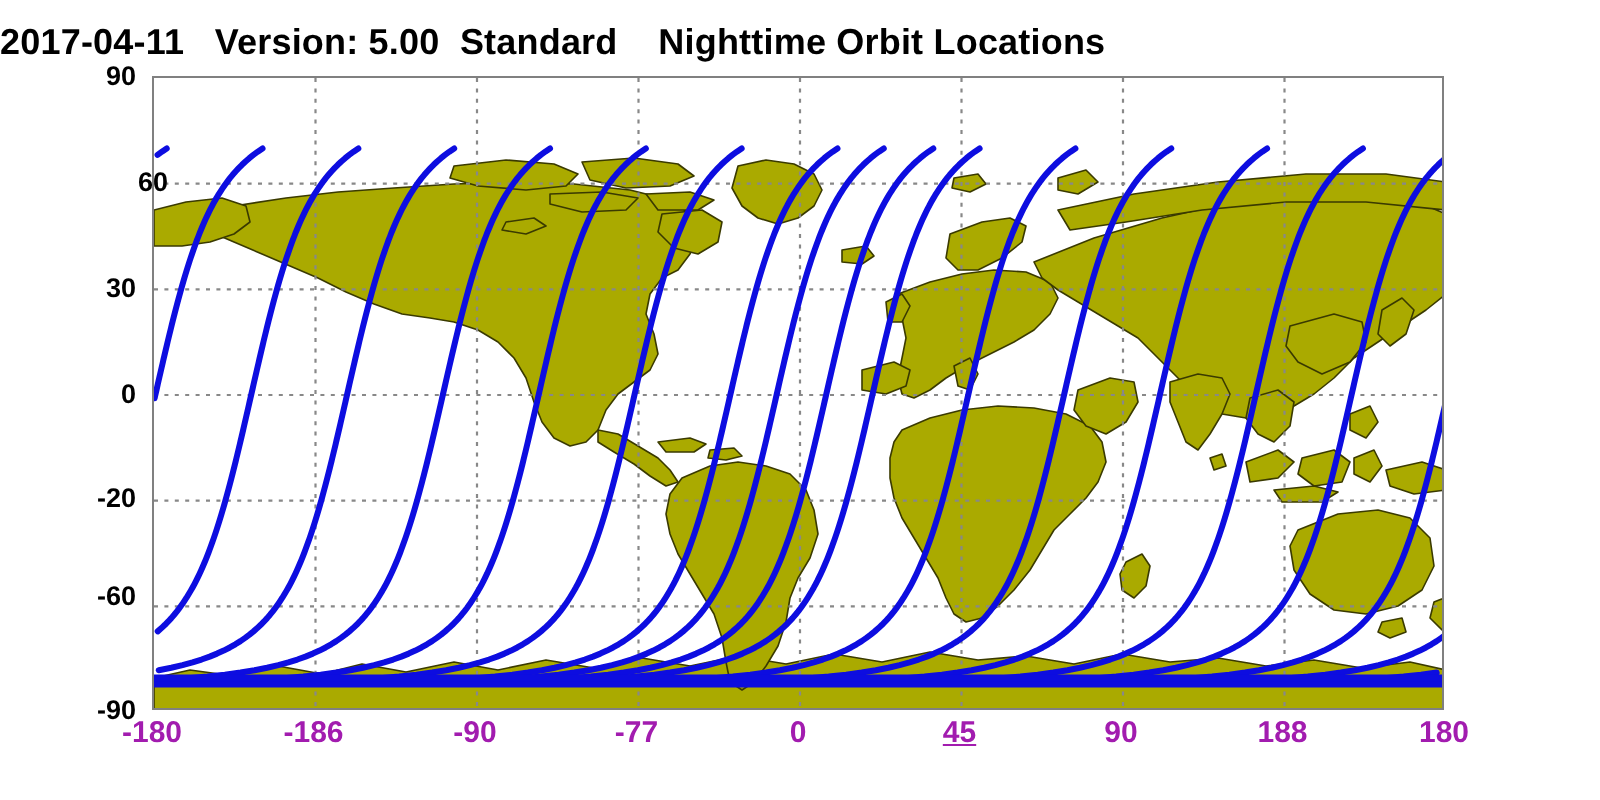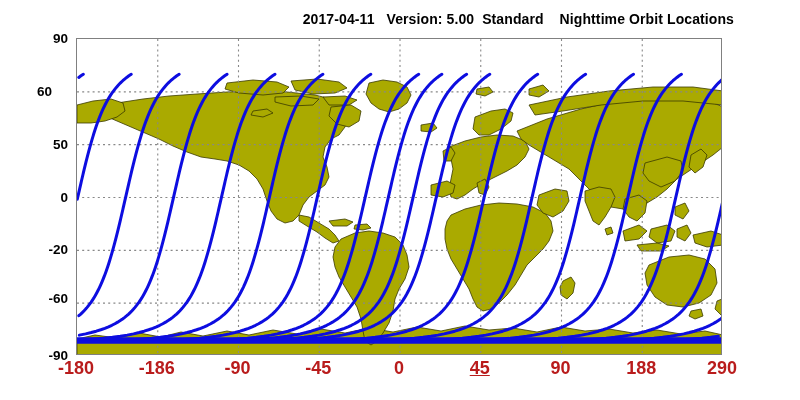--- a/index.html
+++ b/index.html
@@ -1,32 +1,32 @@
 <!DOCTYPE html>
 <html><head>
 <meta charset="utf-8">
 <style>
   html,body{margin:0;padding:0;}
   body{width:800px;height:400px;background:#ffffff;
        font-family:"Liberation Sans", sans-serif;overflow:hidden;}
   #fig{position:relative;width:800px;height:400px;}
 
-  #title{position:absolute;left:0;top:11px;width:734px;text-align:right;
-         font-size:14px;font-weight:bold;color:#000;letter-spacing:.1px;
+  #title{position:absolute;left:0;top:11px;width:734px;text-align:left;
+         font-size:18px;font-weight:bold;color:#000;letter-spacing:.1px;
          white-space:pre;}
 
   
   #plot{position:absolute;left:76px;top:38px;width:646px;height:317px;
         background:#ffffff;box-sizing:border-box;
         border:1.5px solid #808080;overflow:hidden;}
   #svgmap{position:absolute;left:0;top:0;width:646px;height:317px;}
   .ylab{position:absolute;text-align:right;width:40px;font-size:13.5px;
         font-weight:bold;color:#000;transform:translateY(-50%);}
-  .xlab{position:absolute;text-align:center;width:60px;font-size:18px;
-        font-weight:bold;color:#b91c1c;transform:translateX(-50%);}
+  .xlab{position:absolute;text-align:center;width:60px;font-size:15px;
+        font-weight:bold;color:#a21caf;transform:translateX(-50%);}
 </style>
 </head>
 <body>
 
 <div id="fig">
 
   <div id="title">2017-04-11   Version: 5.00  Standard    Nighttime Orbit Locations</div>
 
   <div id="plot">
     <svg id="svgmap" viewBox="0 0 646 317" preserveAspectRatio="none">
@@ -161,30 +161,30 @@
           <path d="M293.82,35.22 L291.44,36.83 L289.25,38.45 L287.21,40.08 L285.32,41.73 L283.55,43.39 L281.90,45.05 L280.35,46.72 L278.89,48.41 L277.52,50.09 L276.21,51.79 L274.98,53.48 L273.81,55.19 L272.70,56.89 L271.63,58.60 L270.62,60.32 L269.64,62.04 L268.71,63.76 L267.82,65.48 L266.95,67.21 L266.12,68.94 L265.32,70.67 L264.55,72.40 L263.80,74.14 L263.07,75.88 L262.37,77.62 L261.68,79.36 L261.02,81.10 L260.37,82.84 L259.74,84.59 L259.12,86.33 L258.52,88.08 L257.93,89.83 L257.36,91.57 L256.80,93.32 L256.24,95.07 L255.70,96.83 L255.17,98.58 L254.65,100.33 L254.14,102.08 L253.63,103.84 L253.14,105.59 L252.65,107.35 L252.17,109.10 L251.69,110.86 L251.22,112.62 L250.76,114.37 L250.30,116.13 L249.84,117.89 L249.40,119.65 L248.95,121.40 L248.51,123.16 L248.08,124.92 L247.64,126.68 L247.22,128.44 L246.79,130.20 L246.37,131.96 L245.95,133.72 L245.53,135.48 L245.12,137.24 L244.70,139.00 L244.29,140.77 L243.88,142.53 L243.48,144.29 L243.07,146.05 L242.67,147.81 L242.26,149.57 L241.86,151.33 L241.46,153.10 L241.06,154.86 L240.65,156.62 L240.25,158.38 L239.85,160.14 L239.45,161.90 L239.05,163.67 L238.65,165.43 L238.24,167.19 L237.84,168.95 L237.44,170.71 L237.03,172.47 L236.62,174.23 L236.21,176.00 L235.80,177.76 L235.39,179.52 L234.98,181.28 L234.56,183.04 L234.14,184.80 L233.72,186.56 L233.29,188.32 L232.87,190.08 L232.43,191.84 L232.00,193.60 L231.56,195.36 L231.12,197.12 L230.67,198.87 L230.22,200.63 L229.76,202.39 L229.30,204.15 L228.83,205.90 L228.35,207.66 L227.87,209.41 L227.38,211.17 L226.89,212.92 L226.38,214.68 L225.87,216.43 L225.35,218.18 L224.82,219.94 L224.28,221.69 L223.73,223.44 L223.17,225.19 L222.60,226.94 L222.01,228.68 L221.41,230.43 L220.80,232.18 L220.17,233.92 L219.52,235.67 L218.86,237.41 L218.18,239.15 L217.48,240.89 L216.75,242.62 L216.01,244.36 L215.24,246.09 L214.44,247.83 L213.61,249.55 L212.75,251.28 L211.86,253.01 L210.94,254.73 L209.97,256.45 L208.96,258.16 L207.90,259.87 L206.80,261.58 L205.63,263.29 L204.41,264.98 L203.12,266.68 L201.75,268.37 L200.30,270.05 L198.77,271.72 L197.13,273.39 L195.38,275.05 L193.50,276.69 L191.49,278.33 L189.32,279.95 L186.97,281.56 L184.41,283.15 L181.63,284.73 L178.59,286.28 L175.25,287.80 L171.58,289.30 L167.51,290.76 L163.00,292.18 L157.97,293.55 L152.36,294.86 L146.09,296.11 L139.08,297.27 L131.26,298.34 L122.57,299.29 L112.98,300.11 L102.54,300.78 L91.34,301.27 L79.56,301.58 L67.49,301.68"></path>
           <path d="M341.73,35.22 L339.36,36.83 L337.16,38.45 L335.12,40.08 L333.23,41.73 L331.47,43.39 L329.81,45.05 L328.26,46.72 L326.80,48.41 L325.43,50.09 L324.13,51.79 L322.89,53.48 L321.72,55.19 L320.61,56.89 L319.54,58.60 L318.53,60.32 L317.56,62.04 L316.62,63.76 L315.73,65.48 L314.87,67.21 L314.04,68.94 L313.23,70.67 L312.46,72.40 L311.71,74.14 L310.98,75.88 L310.28,77.62 L309.60,79.36 L308.93,81.10 L308.28,82.84 L307.65,84.59 L307.03,86.33 L306.43,88.08 L305.85,89.83 L305.27,91.57 L304.71,93.32 L304.16,95.07 L303.62,96.83 L303.08,98.58 L302.56,100.33 L302.05,102.08 L301.55,103.84 L301.05,105.59 L300.56,107.35 L300.08,109.10 L299.60,110.86 L299.13,112.62 L298.67,114.37 L298.21,116.13 L297.76,117.89 L297.31,119.65 L296.86,121.40 L296.42,123.16 L295.99,124.92 L295.56,126.68 L295.13,128.44 L294.70,130.20 L294.28,131.96 L293.86,133.72 L293.44,135.48 L293.03,137.24 L292.62,139.00 L292.20,140.77 L291.80,142.53 L291.39,144.29 L290.98,146.05 L290.58,147.81 L290.17,149.57 L289.77,151.33 L289.37,153.10 L288.97,154.86 L288.57,156.62 L288.16,158.38 L287.76,160.14 L287.36,161.90 L286.96,163.67 L286.56,165.43 L286.16,167.19 L285.75,168.95 L285.35,170.71 L284.94,172.47 L284.53,174.23 L284.13,176.00 L283.72,177.76 L283.30,179.52 L282.89,181.28 L282.47,183.04 L282.05,184.80 L281.63,186.56 L281.21,188.32 L280.78,190.08 L280.35,191.84 L279.91,193.60 L279.47,195.36 L279.03,197.12 L278.58,198.87 L278.13,200.63 L277.67,202.39 L277.21,204.15 L276.74,205.90 L276.26,207.66 L275.78,209.41 L275.29,211.17 L274.80,212.92 L274.29,214.68 L273.78,216.43 L273.26,218.18 L272.73,219.94 L272.19,221.69 L271.64,223.44 L271.08,225.19 L270.51,226.94 L269.92,228.68 L269.32,230.43 L268.71,232.18 L268.08,233.92 L267.43,235.67 L266.77,237.41 L266.09,239.15 L265.39,240.89 L264.66,242.62 L263.92,244.36 L263.15,246.09 L262.35,247.83 L261.52,249.55 L260.67,251.28 L259.77,253.01 L258.85,254.73 L257.88,256.45 L256.87,258.16 L255.81,259.87 L254.71,261.58 L253.54,263.29 L252.32,264.98 L251.03,266.68 L249.66,268.37 L248.22,270.05 L246.68,271.72 L245.04,273.39 L243.29,275.05 L241.42,276.69 L239.40,278.33 L237.23,279.95 L234.88,281.56 L232.32,283.15 L229.54,284.73 L226.50,286.28 L223.17,287.80 L219.49,289.30 L215.42,290.76 L210.91,292.18 L205.88,293.55 L200.27,294.86 L194.00,296.11 L186.99,297.27 L179.17,298.34 L170.48,299.29 L160.90,300.11 L150.45,300.78 L139.25,301.27 L127.48,301.58 L115.40,301.68"></path>
           <path d="M389.64,35.22 L387.27,36.83 L385.07,38.45 L383.04,40.08 L381.14,41.73 L379.38,43.39 L377.72,45.05 L376.17,46.72 L374.72,48.41 L373.34,50.09 L372.04,51.79 L370.81,53.48 L369.63,55.19 L368.52,56.89 L367.46,58.60 L366.44,60.32 L365.47,62.04 L364.54,63.76 L363.64,65.48 L362.78,67.21 L361.95,68.94 L361.15,70.67 L360.37,72.40 L359.62,74.14 L358.90,75.88 L358.19,77.62 L357.51,79.36 L356.84,81.10 L356.19,82.84 L355.56,84.59 L354.95,86.33 L354.35,88.08 L353.76,89.83 L353.18,91.57 L352.62,93.32 L352.07,95.07 L351.53,96.83 L351.00,98.58 L350.47,100.33 L349.96,102.08 L349.46,103.84 L348.96,105.59 L348.47,107.35 L347.99,109.10 L347.51,110.86 L347.04,112.62 L346.58,114.37 L346.12,116.13 L345.67,117.89 L345.22,119.65 L344.77,121.40 L344.34,123.16 L343.90,124.92 L343.47,126.68 L343.04,128.44 L342.61,130.20 L342.19,131.96 L341.77,133.72 L341.35,135.48 L340.94,137.24 L340.53,139.00 L340.12,140.77 L339.71,142.53 L339.30,144.29 L338.89,146.05 L338.49,147.81 L338.09,149.57 L337.68,151.33 L337.28,153.10 L336.88,154.86 L336.48,156.62 L336.08,158.38 L335.68,160.14 L335.27,161.90 L334.87,163.67 L334.47,165.43 L334.07,167.19 L333.66,168.95 L333.26,170.71 L332.85,172.47 L332.45,174.23 L332.04,176.00 L331.63,177.76 L331.22,179.52 L330.80,181.28 L330.38,183.04 L329.96,184.80 L329.54,186.56 L329.12,188.32 L328.69,190.08 L328.26,191.84 L327.82,193.60 L327.38,195.36 L326.94,197.12 L326.49,198.87 L326.04,200.63 L325.58,202.39 L325.12,204.15 L324.65,205.90 L324.17,207.66 L323.69,209.41 L323.20,211.17 L322.71,212.92 L322.21,214.68 L321.69,216.43 L321.17,218.18 L320.64,219.94 L320.10,221.69 L319.55,223.44 L318.99,225.19 L318.42,226.94 L317.83,228.68 L317.23,230.43 L316.62,232.18 L315.99,233.92 L315.35,235.67 L314.68,237.41 L314.00,239.15 L313.30,240.89 L312.58,242.62 L311.83,244.36 L311.06,246.09 L310.26,247.83 L309.44,249.55 L308.58,251.28 L307.69,253.01 L306.76,254.73 L305.79,256.45 L304.78,258.16 L303.73,259.87 L302.62,261.58 L301.46,263.29 L300.23,264.98 L298.94,266.68 L297.57,268.37 L296.13,270.05 L294.59,271.72 L292.95,273.39 L291.20,275.05 L289.33,276.69 L287.31,278.33 L285.14,279.95 L282.79,281.56 L280.24,283.15 L277.46,284.73 L274.42,286.28 L271.08,287.80 L267.40,289.30 L263.33,290.76 L258.82,292.18 L253.79,293.55 L248.18,294.86 L241.91,296.11 L234.91,297.27 L227.08,298.34 L218.39,299.29 L208.81,300.11 L198.36,300.78 L187.16,301.27 L175.39,301.58 L163.31,301.68"></path>
           <path d="M0,300.27 L646,300.27" stroke-width="4"></path>
           <path d="M0,303.26 L646,303.26" stroke-width="3"></path>
         </g>
     </svg>
   </div>
 
   <div class="ylab" style="left:28px;top:38px;">90</div>
-  <div class="ylab" style="left:12px;top:90.8px;">60</div>
-  <div class="ylab" style="left:28px;top:143.7px;">50</div>
+  <div class="ylab" style="left:44px;top:90.8px;">60</div>
+  <div class="ylab" style="left:28px;top:143.7px;">30</div>
   <div class="ylab" style="left:28px;top:196.5px;">0</div>
   <div class="ylab" style="left:28px;top:249.3px;">-20</div>
   <div class="ylab" style="left:28px;top:298px;">-60</div>
   <div class="ylab" style="left:28px;top:355px;">-90</div>
 
   <div class="xlab" style="left:76px;top:358px;">-180</div>
   <div class="xlab" style="left:156.75px;top:358px;">-186</div>
   <div class="xlab" style="left:237.5px;top:358px;">-90</div>
-  <div class="xlab" style="left:318.25px;top:358px;">-45</div>
+  <div class="xlab" style="left:318.25px;top:358px;">-77</div>
   <div class="xlab" style="left:399px;top:358px;">0</div>
   <div class="xlab" style="left:479.75px;top:358px;text-decoration:underline;">45</div>
   <div class="xlab" style="left:560.5px;top:358px;">90</div>
   <div class="xlab" style="left:641.25px;top:358px;">188</div>
-  <div class="xlab" style="left:722px;top:358px;">290</div>
+  <div class="xlab" style="left:722px;top:358px;">180</div>
 
 </div>
 
 </body></html>

